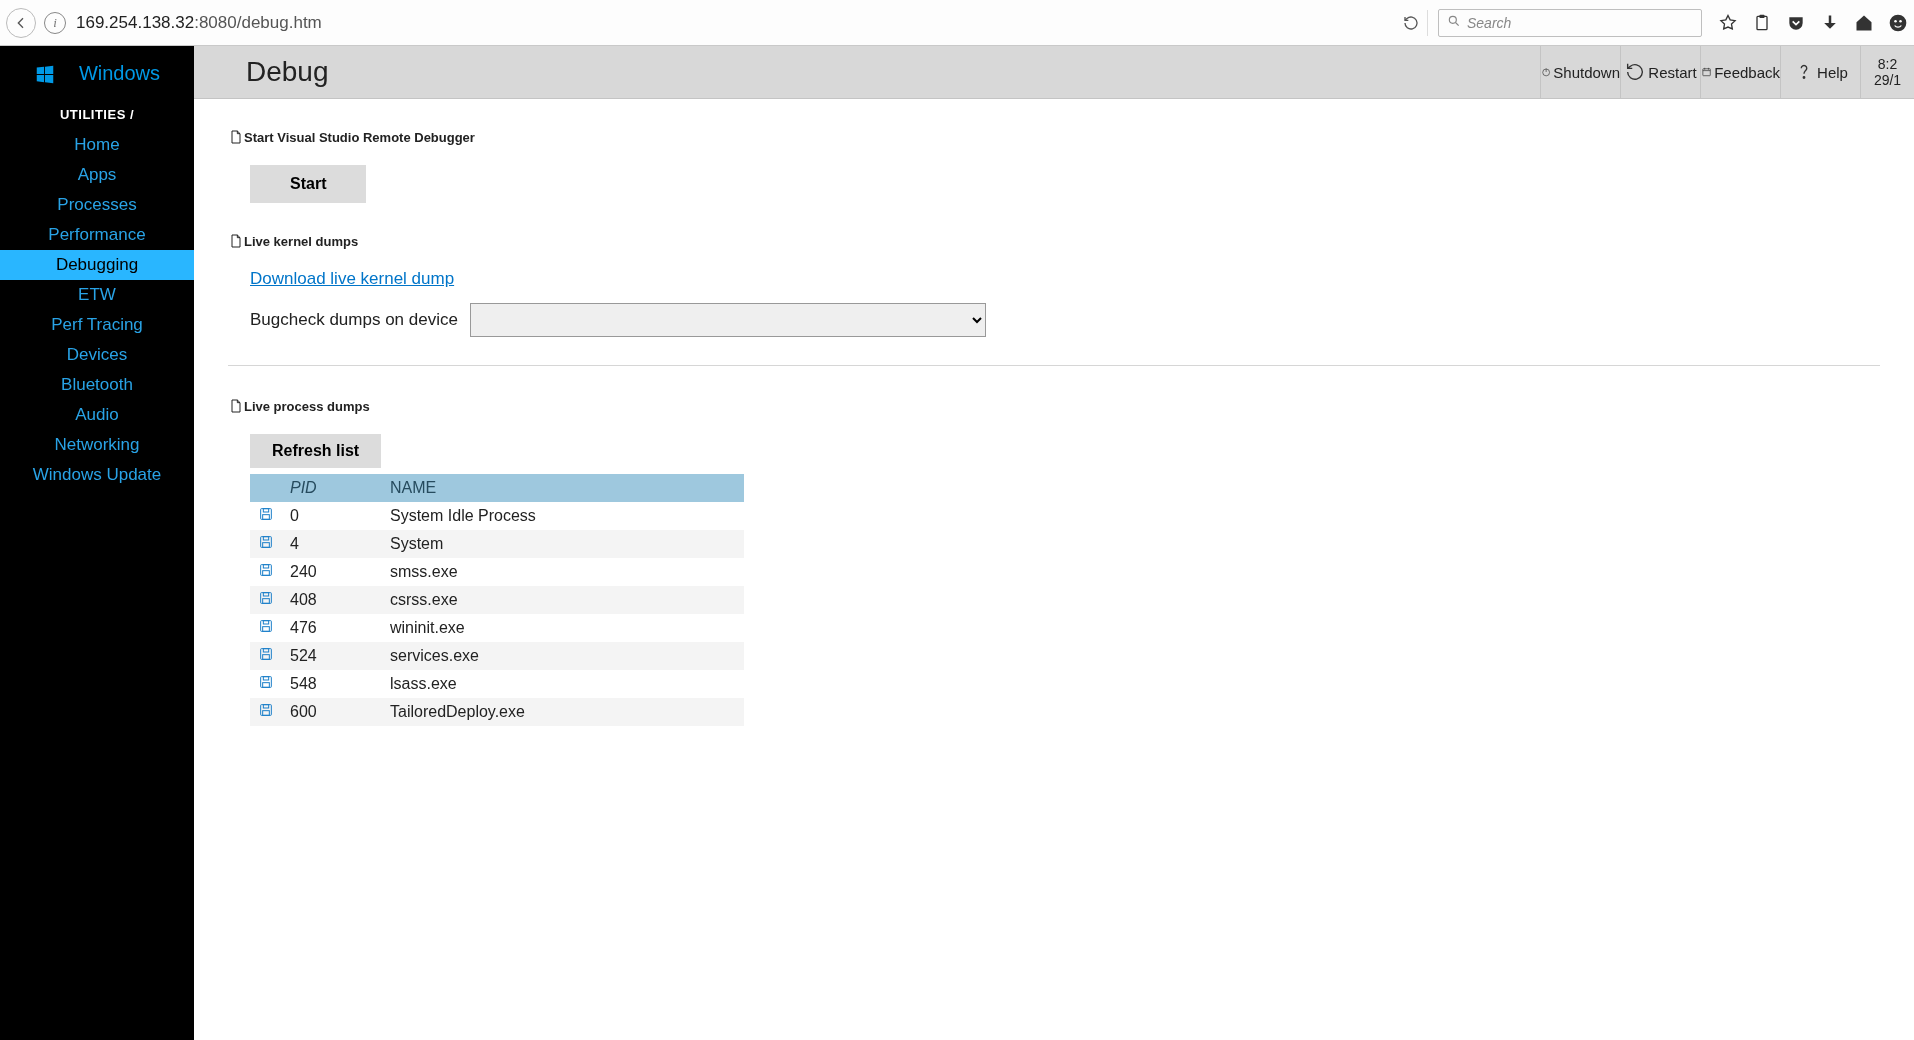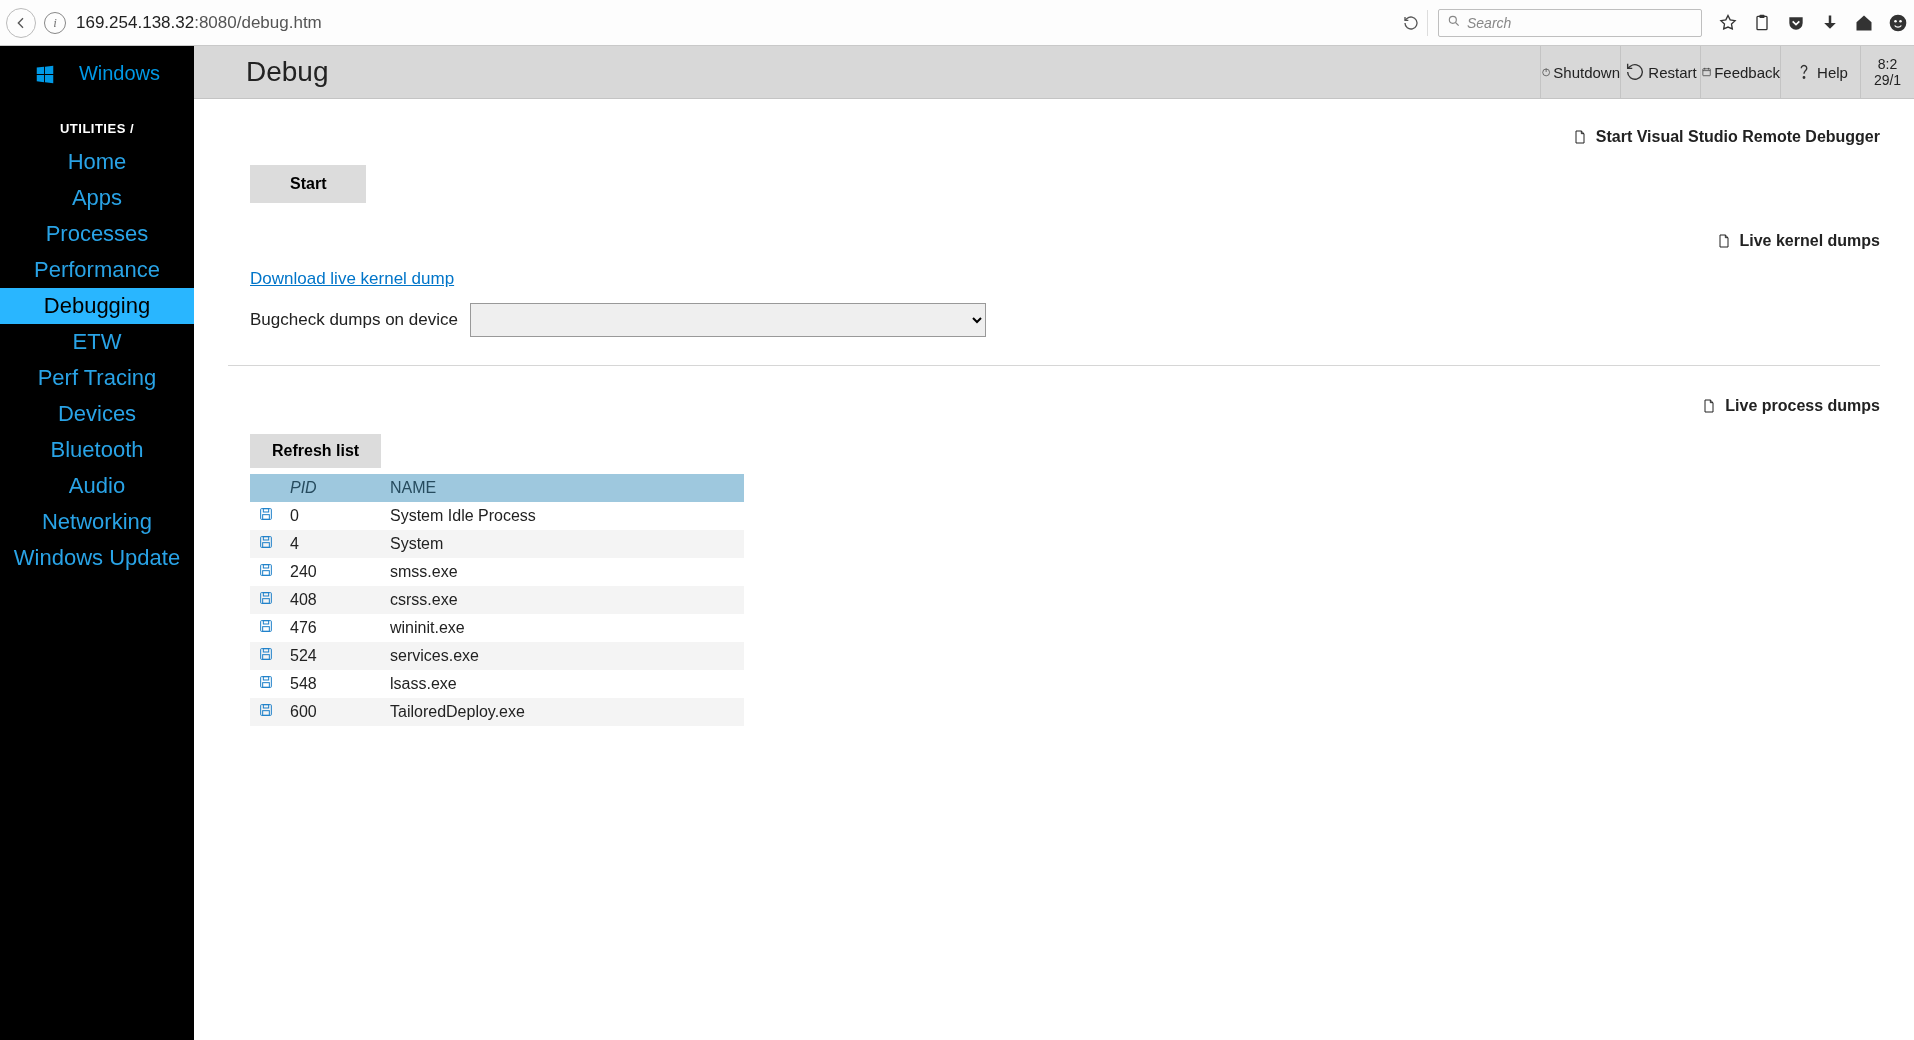--- a/index.html
+++ b/index.html
@@ -86,36 +86,36 @@
   color: #fff;
   flex-shrink: 0;
   padding-top: 16px;
 }
 .brand {
   display: flex; align-items: center; justify-content: center;
   gap: 23px;
   color: #0099e6;
   font-size: 20px;
   font-weight: 400;
-  margin-bottom: 36px;
+  margin-bottom: 22px;
 }
 .brand svg { width: 22px; height: 22px; }
 .section-label {
   text-align: center;
   font-size: 13px;
   letter-spacing: 0.5px;
   color: #fff;
   font-weight: 700;
   margin-bottom: 8px;
 }
 .nav-item {
   display: block;
   text-align: center;
   color: #29a3e6;
-  font-size: 22px;
+  font-size: 17px;
   padding: 5px 0;
   cursor: pointer;
 }
 .nav-item.active {
   background: #29b6ff;
   color: #000;
 }
 
 .main {
   flex: 1;
@@ -164,24 +164,23 @@
 
 .content {
   padding: 28px 34px;
   overflow: auto;
   flex: 1;
 }
 .sect {
   margin-bottom: 28px;
 }
 .sect-h {
-  display: flex; align-items: center; gap: 8px;
-  font-size: 16px; font-weight: 700;
+  display: flex; align-items: center; 
+  font-size: 13px; font-weight: 700;
   margin-bottom: 18px;
-  justify-content: flex-end;
 }
 .sect-h svg { width: 16px; height: 20px; stroke: #222; fill: none; stroke-width: 1.5; }
 .pad { padding-left: 22px; }
 .btn {
   display: inline-block;
   background: #dcdcdc;
   border: none;
   padding: 10px 40px;
   font-size: 16px;
   font-weight: 700;

